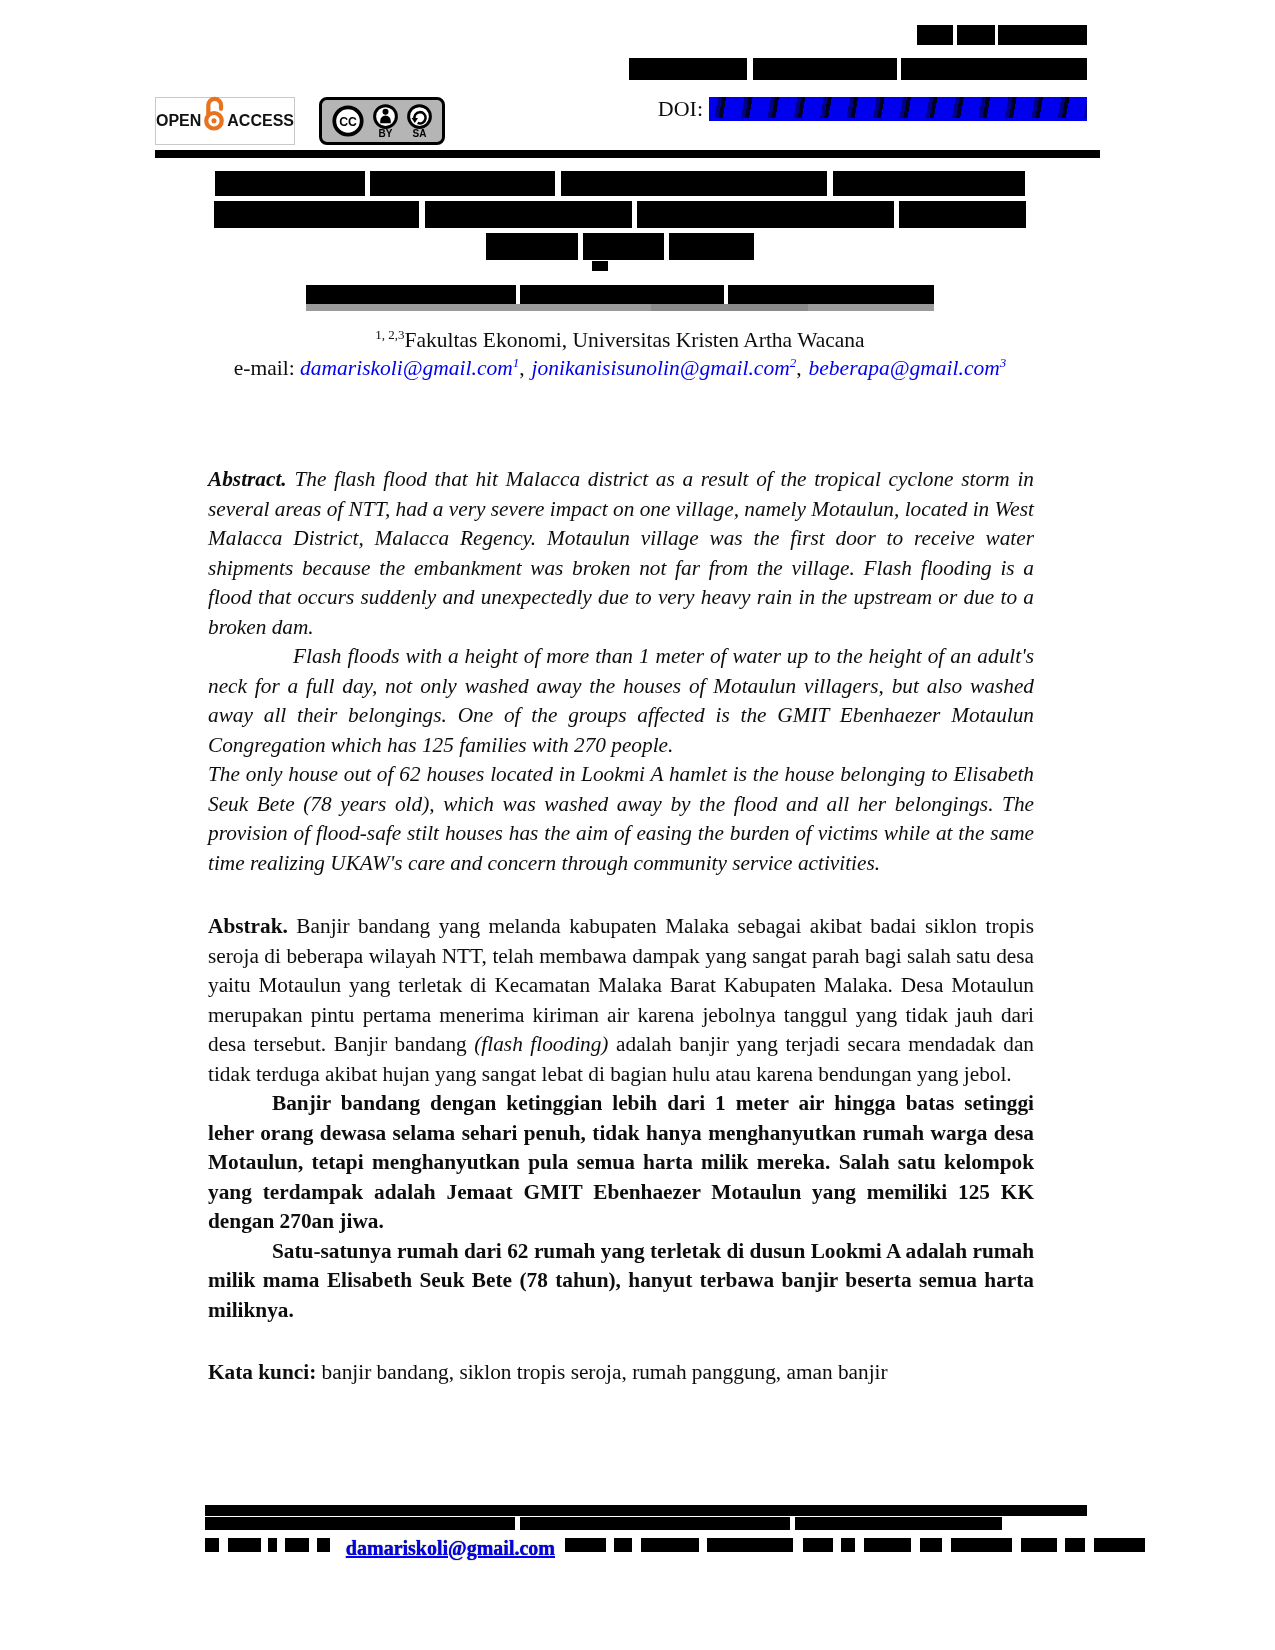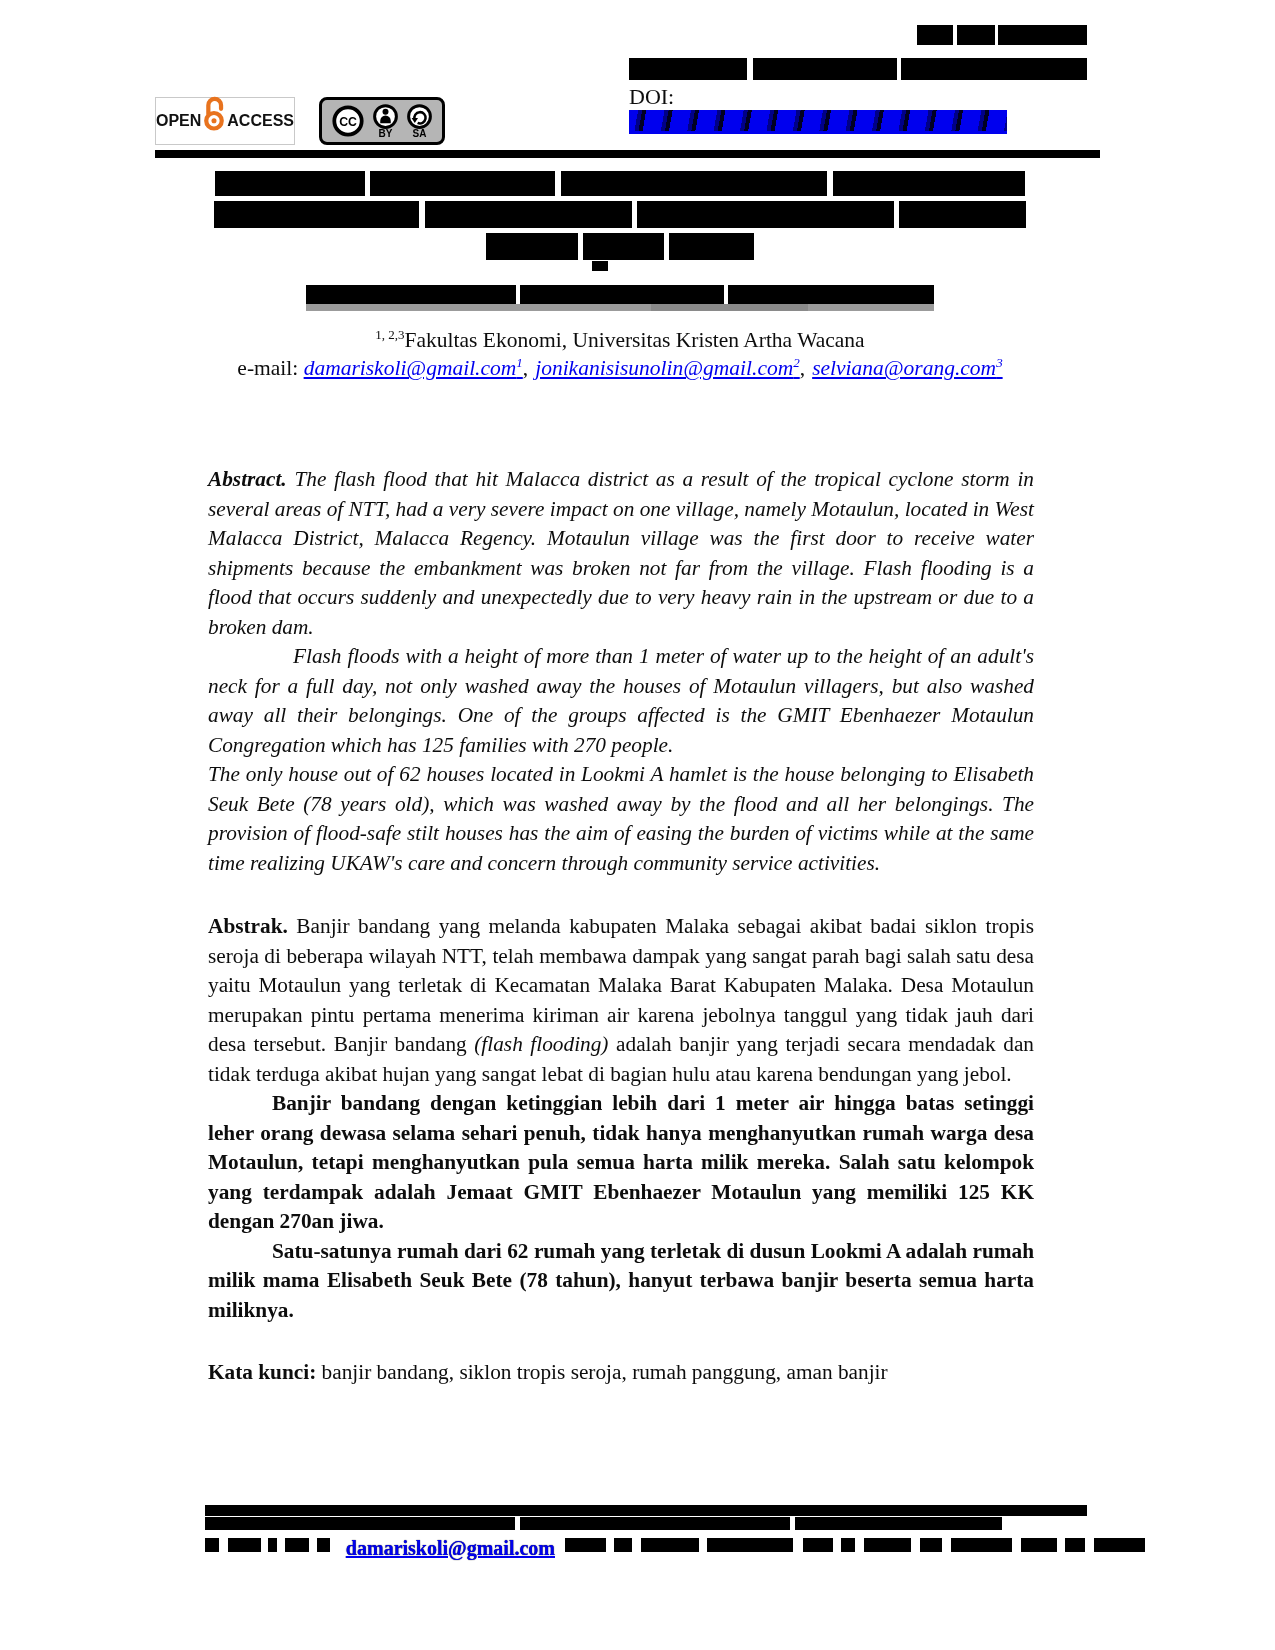--- a/index.html
+++ b/index.html
@@ -7,21 +7,21 @@
         font-family:"Liberation Serif","DejaVu Serif",serif;color:#0d0d0d;}
 
   
   .hdr{position:absolute;top:22px;right:188px;text-align:right;}
   .jt{font-size:22px;font-weight:bold;letter-spacing:.2px;}
   .redact{background:#000;}
   .r-vol{display:inline-block;width:170px;height:20px;margin-top:3px;
          background:linear-gradient(90deg,#000 0 36px,#fff 36px 40px,#000 40px 78px,#fff 78px 81px,#000 81px 100%);}
   .r-issn{width:458px;height:22px;margin-top:9px;margin-left:auto;
          background:linear-gradient(90deg,#000 0 118px,#fff 118px 124px,#000 124px 268px,#fff 268px 272px,#000 272px 100%);}
-  .doi-row{display:flex;justify-content:flex-end;align-items:flex-start;margin-top:4px;flex-direction:column;}
+  .doi-row{display:flex;justify-content:flex-end;align-items:center;margin-top:16px;}
   .doi-label{font-size:22px;margin-right:6px;}
   .doi-link{display:inline-block;width:378px;height:21px;border-bottom:3px solid #0000ee;cursor:pointer;
             background:repeating-linear-gradient(100deg,#0000ee 0 9px,#000088 9px 13px,#000022 13px 17px,#0000ee 17px 26px);}
 
   
   .logos{position:absolute;top:97px;left:155px;display:flex;align-items:flex-start;gap:24px;}
   .oa{width:138px;height:46px;border:1px solid #c9c9c9;display:flex;align-items:center;justify-content:center;
       font-family:"Liberation Sans","DejaVu Sans",sans-serif;font-weight:bold;font-size:16px;color:#111;}
   .oa svg{margin:-16px 1px 0 1px;}
   .cc{width:116px;height:40px;background:#b5b5b5;border:3px solid #000;border-radius:8px;
@@ -40,21 +40,21 @@
       background:linear-gradient(90deg,#000 0 92px,#fff 92px 97px,#000 97px 178px,#fff 178px 183px,#000 183px 100%);}
   .t3desc{width:16px;height:10px;background:#000;margin:1px 40px 0 0;}
   .authorwrap{margin-top:14px;display:flex;flex-direction:column;align-items:center;}
   .au{width:628px;height:19px;
       background:linear-gradient(90deg,#000 0 210px,#fff 210px 214px,#000 214px 418px,#fff 418px 422px,#000 422px 100%);}
   .ghost{width:628px;height:7px;background:linear-gradient(90deg,#9b9b9b 0 55%,#8a8a8a 55% 80%,#9b9b9b 80% 100%);}
   .affil{margin-top:16px;font-size:21.5px;}
   .affil sup{font-size:13px;}
   .emails{margin-top:2px;font-size:21.5px;}
   .em-label{color:#0d0d0d;}
-  .email-link{color:#0000ee;font-style:italic;text-decoration:underline;cursor:pointer;}
+  .email-link{color:#0000ee;font-style:italic;cursor:pointer;}
   .email-link sup{font-size:13px;}
   .comma{margin-right:7px;}
 
   
   .bodytext{position:absolute;top:417px;left:208px;width:826px;margin-top:48px;}
   .bodytext p{margin:0;font-size:21.3px;line-height:29.5px;text-align:justify;}
   p.en{font-style:italic;}
   p.en .lab{font-weight:bold;}
   .indent-en{text-indent:85px;}
   .indent-id{text-indent:64px;font-weight:bold;}
@@ -130,21 +130,21 @@
   <section class="titleblock">
     <div class="redact t1"></div>
     <div class="redact t2"></div>
     <div class="redact t3"></div>
     <div class="t3desc"></div>
     <div class="authorwrap">
       <div class="redact au"></div>
       <div class="ghost"></div>
     </div>
     <div class="affil"><sup>1, 2,3</sup><span>Fakultas Ekonomi, Universitas Kristen Artha Wacana</span></div>
-    <div class="emails"><span class="em-label">e-mail: </span><span class="email-link"><span>damariskoli@gmail.com</span><sup>1</sup></span><span class="comma">,</span><span class="email-link"><span>jonikanisisunolin@gmail.com</span><sup>2</sup></span><span class="comma">,</span><span class="email-link"><span>selviana@orang.com</span><sup>3</sup></span></div>
+    <div class="emails"><span class="em-label">e-mail: </span><span class="email-link"><span>damariskoli@gmail.com</span><sup>1</sup></span><span class="comma">,</span><span class="email-link"><span>jonikanisisunolin@gmail.com</span><sup>2</sup></span><span class="comma">,</span><span class="email-link"><span>beberapa@gmail.com</span><sup>3</sup></span></div>
   </section>
 
   <main class="bodytext">
     <p class="en"><b class="lab">Abstract.</b> <span>The flash flood that hit Malacca district as a result of the tropical cyclone storm in several areas of NTT, had a very severe impact on one village, namely Motaulun, located in West Malacca District, Malacca Regency. Motaulun village was the first door to receive water shipments because the embankment was broken not far from the village. Flash flooding is a flood that occurs suddenly and unexpectedly due to very heavy rain in the upstream or due to a broken dam.</span></p>
     <p class="en indent-en">Flash floods with a height of more than 1 meter of water up to the height of an adult's neck for a full day, not only washed away the houses of Motaulun villagers, but also washed away all their belongings. One of the groups affected is the GMIT Ebenhaezer Motaulun Congregation which has 125 families with 270 people.</p>
     <p class="en">The only house out of 62 houses located in Lookmi A hamlet is the house belonging to Elisabeth Seuk Bete (78 years old), which was washed away by the flood and all her belongings. The provision of flood-safe stilt houses has the aim of easing the burden of victims while at the same time realizing UKAW's care and concern through community service activities.</p>
 
 
     <p class="id abstrak-first"><b>Abstrak.</b> <span>Banjir bandang yang melanda kabupaten Malaka sebagai akibat badai siklon tropis seroja di beberapa wilayah NTT, telah membawa dampak yang sangat parah bagi salah satu desa yaitu Motaulun yang terletak di Kecamatan Malaka Barat Kabupaten Malaka. Desa Motaulun merupakan pintu pertama menerima kiriman air karena jebolnya tanggul yang tidak jauh dari desa tersebut. Banjir bandang </span><i>(flash flooding)</i><span> adalah banjir yang terjadi secara mendadak dan tidak terduga akibat hujan yang sangat lebat di bagian hulu atau karena bendungan yang jebol.</span></p>
     <p class="id indent-id">Banjir bandang dengan ketinggian lebih dari 1 meter air hingga batas setinggi leher orang dewasa selama sehari penuh, tidak hanya menghanyutkan rumah warga desa Motaulun, tetapi menghanyutkan pula semua harta milik mereka. Salah satu kelompok yang terdampak adalah Jemaat GMIT Ebenhaezer Motaulun yang memiliki 125 KK dengan 270an jiwa.</p>

